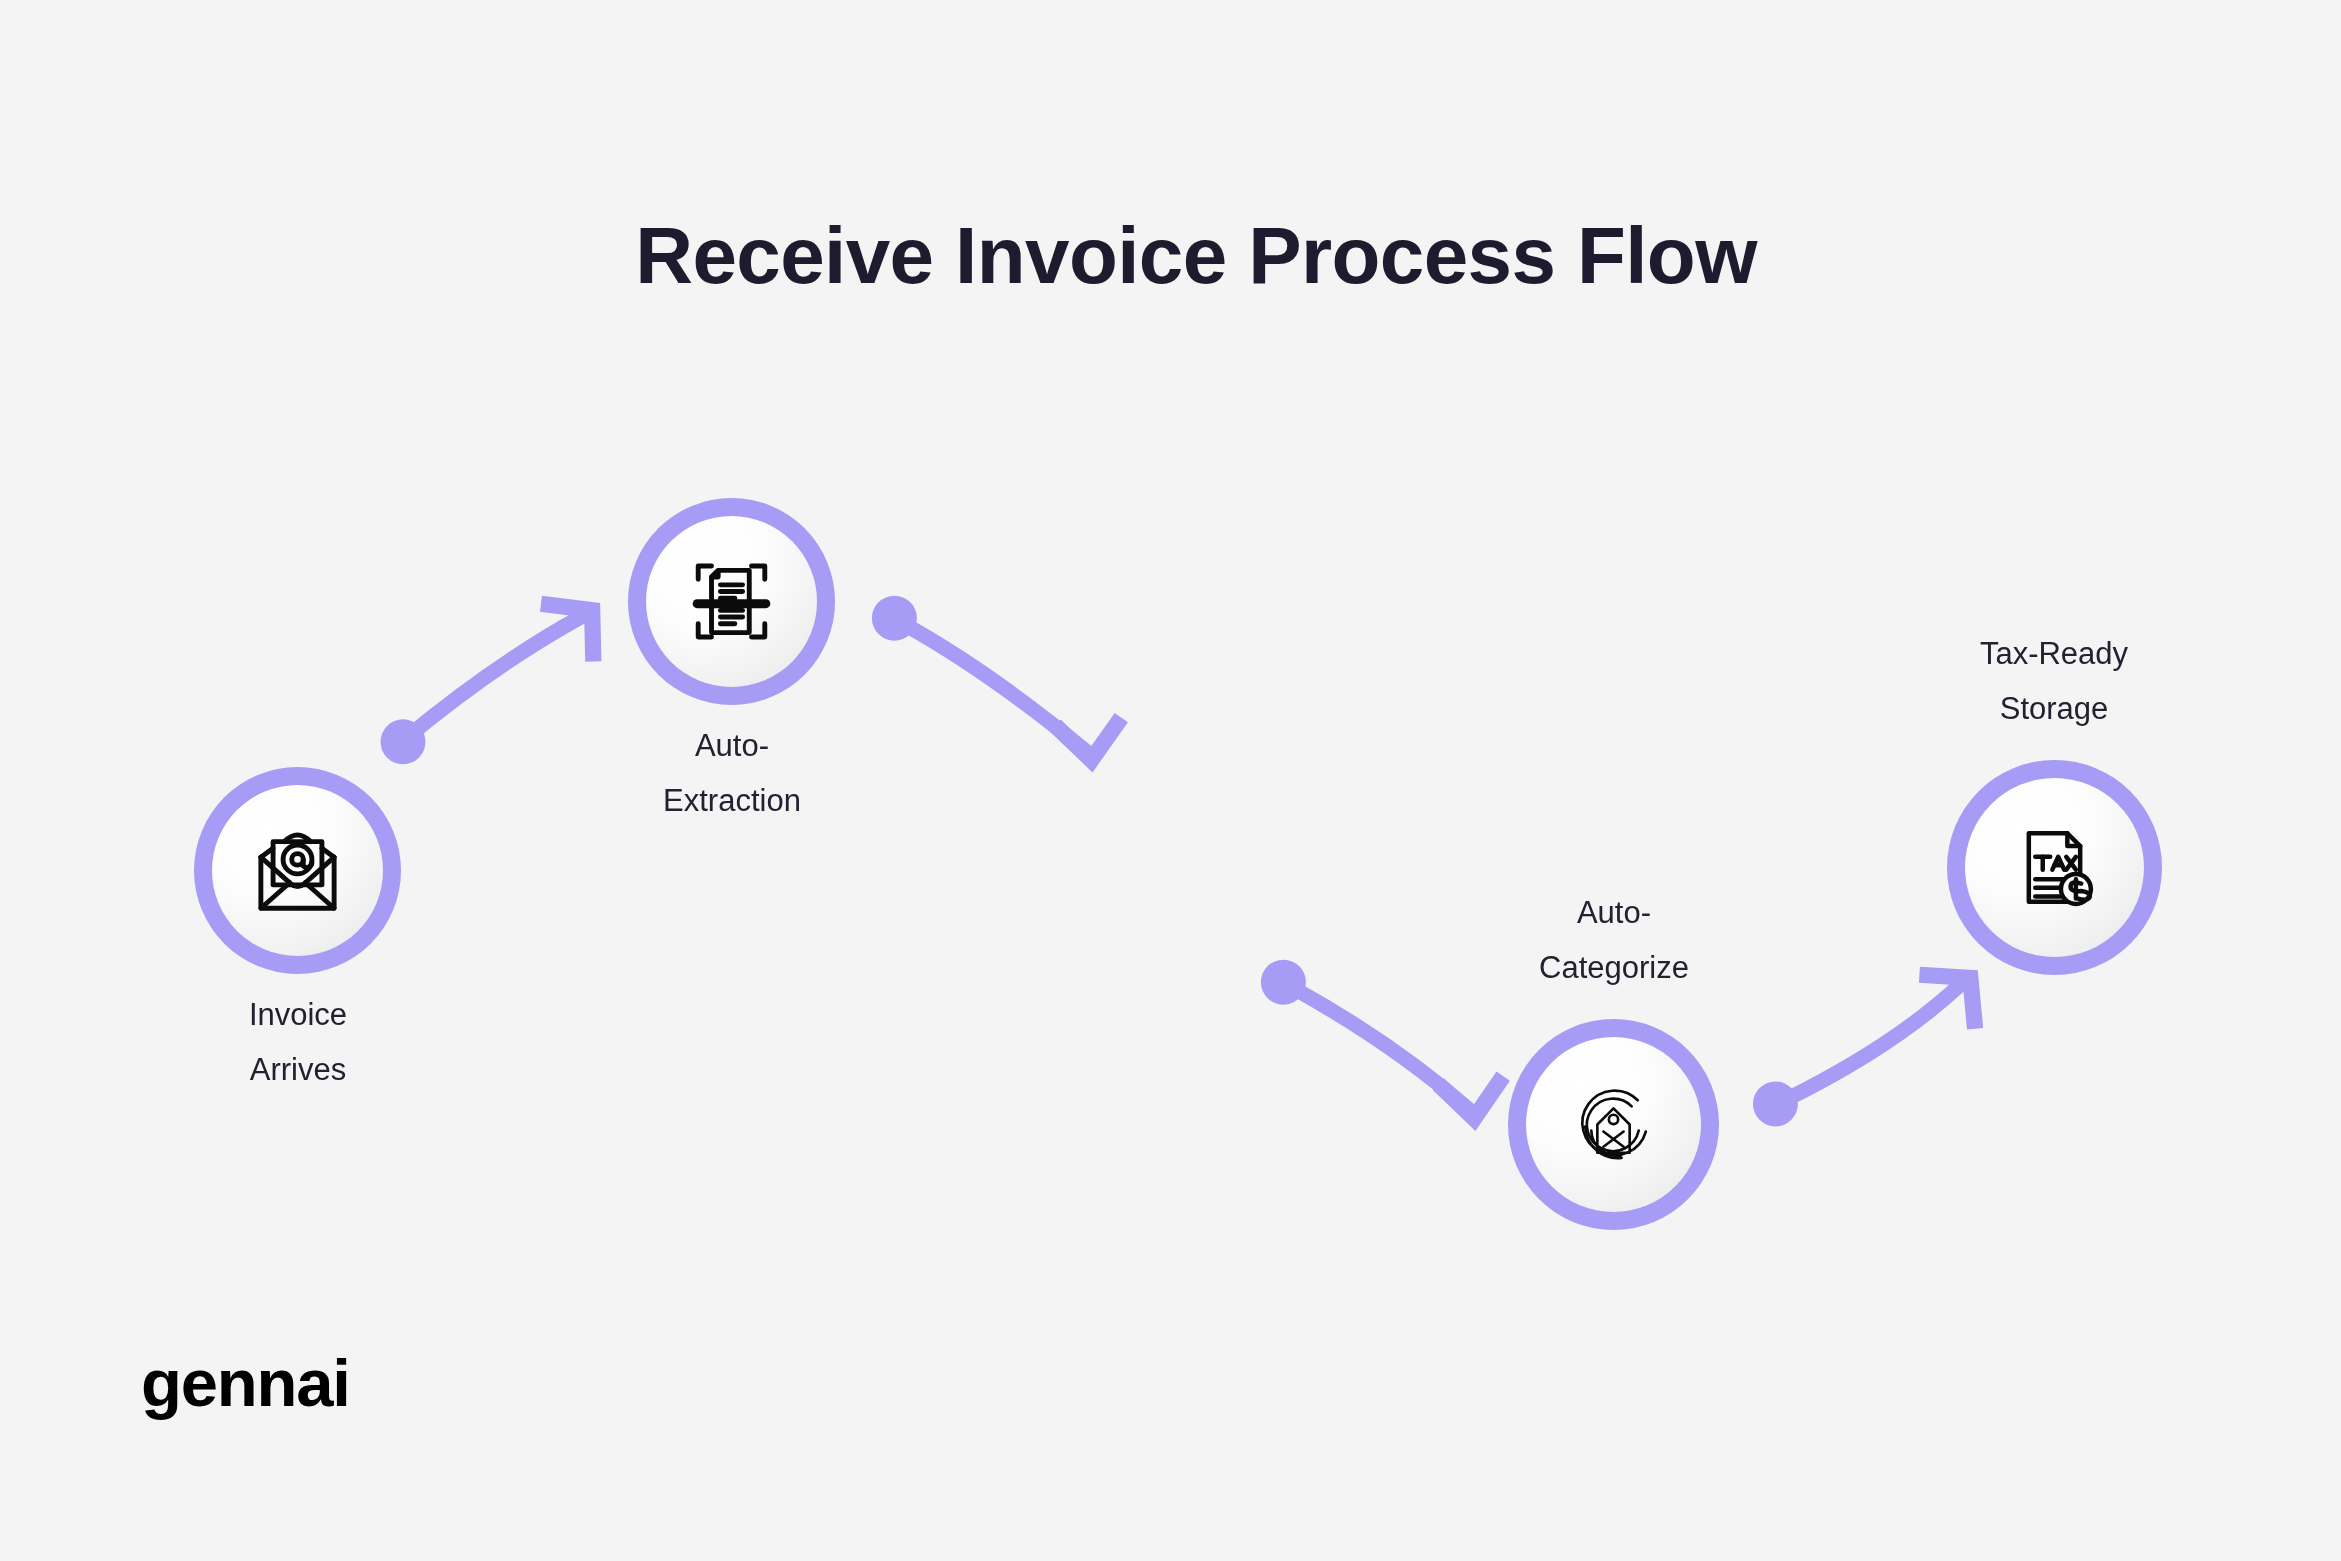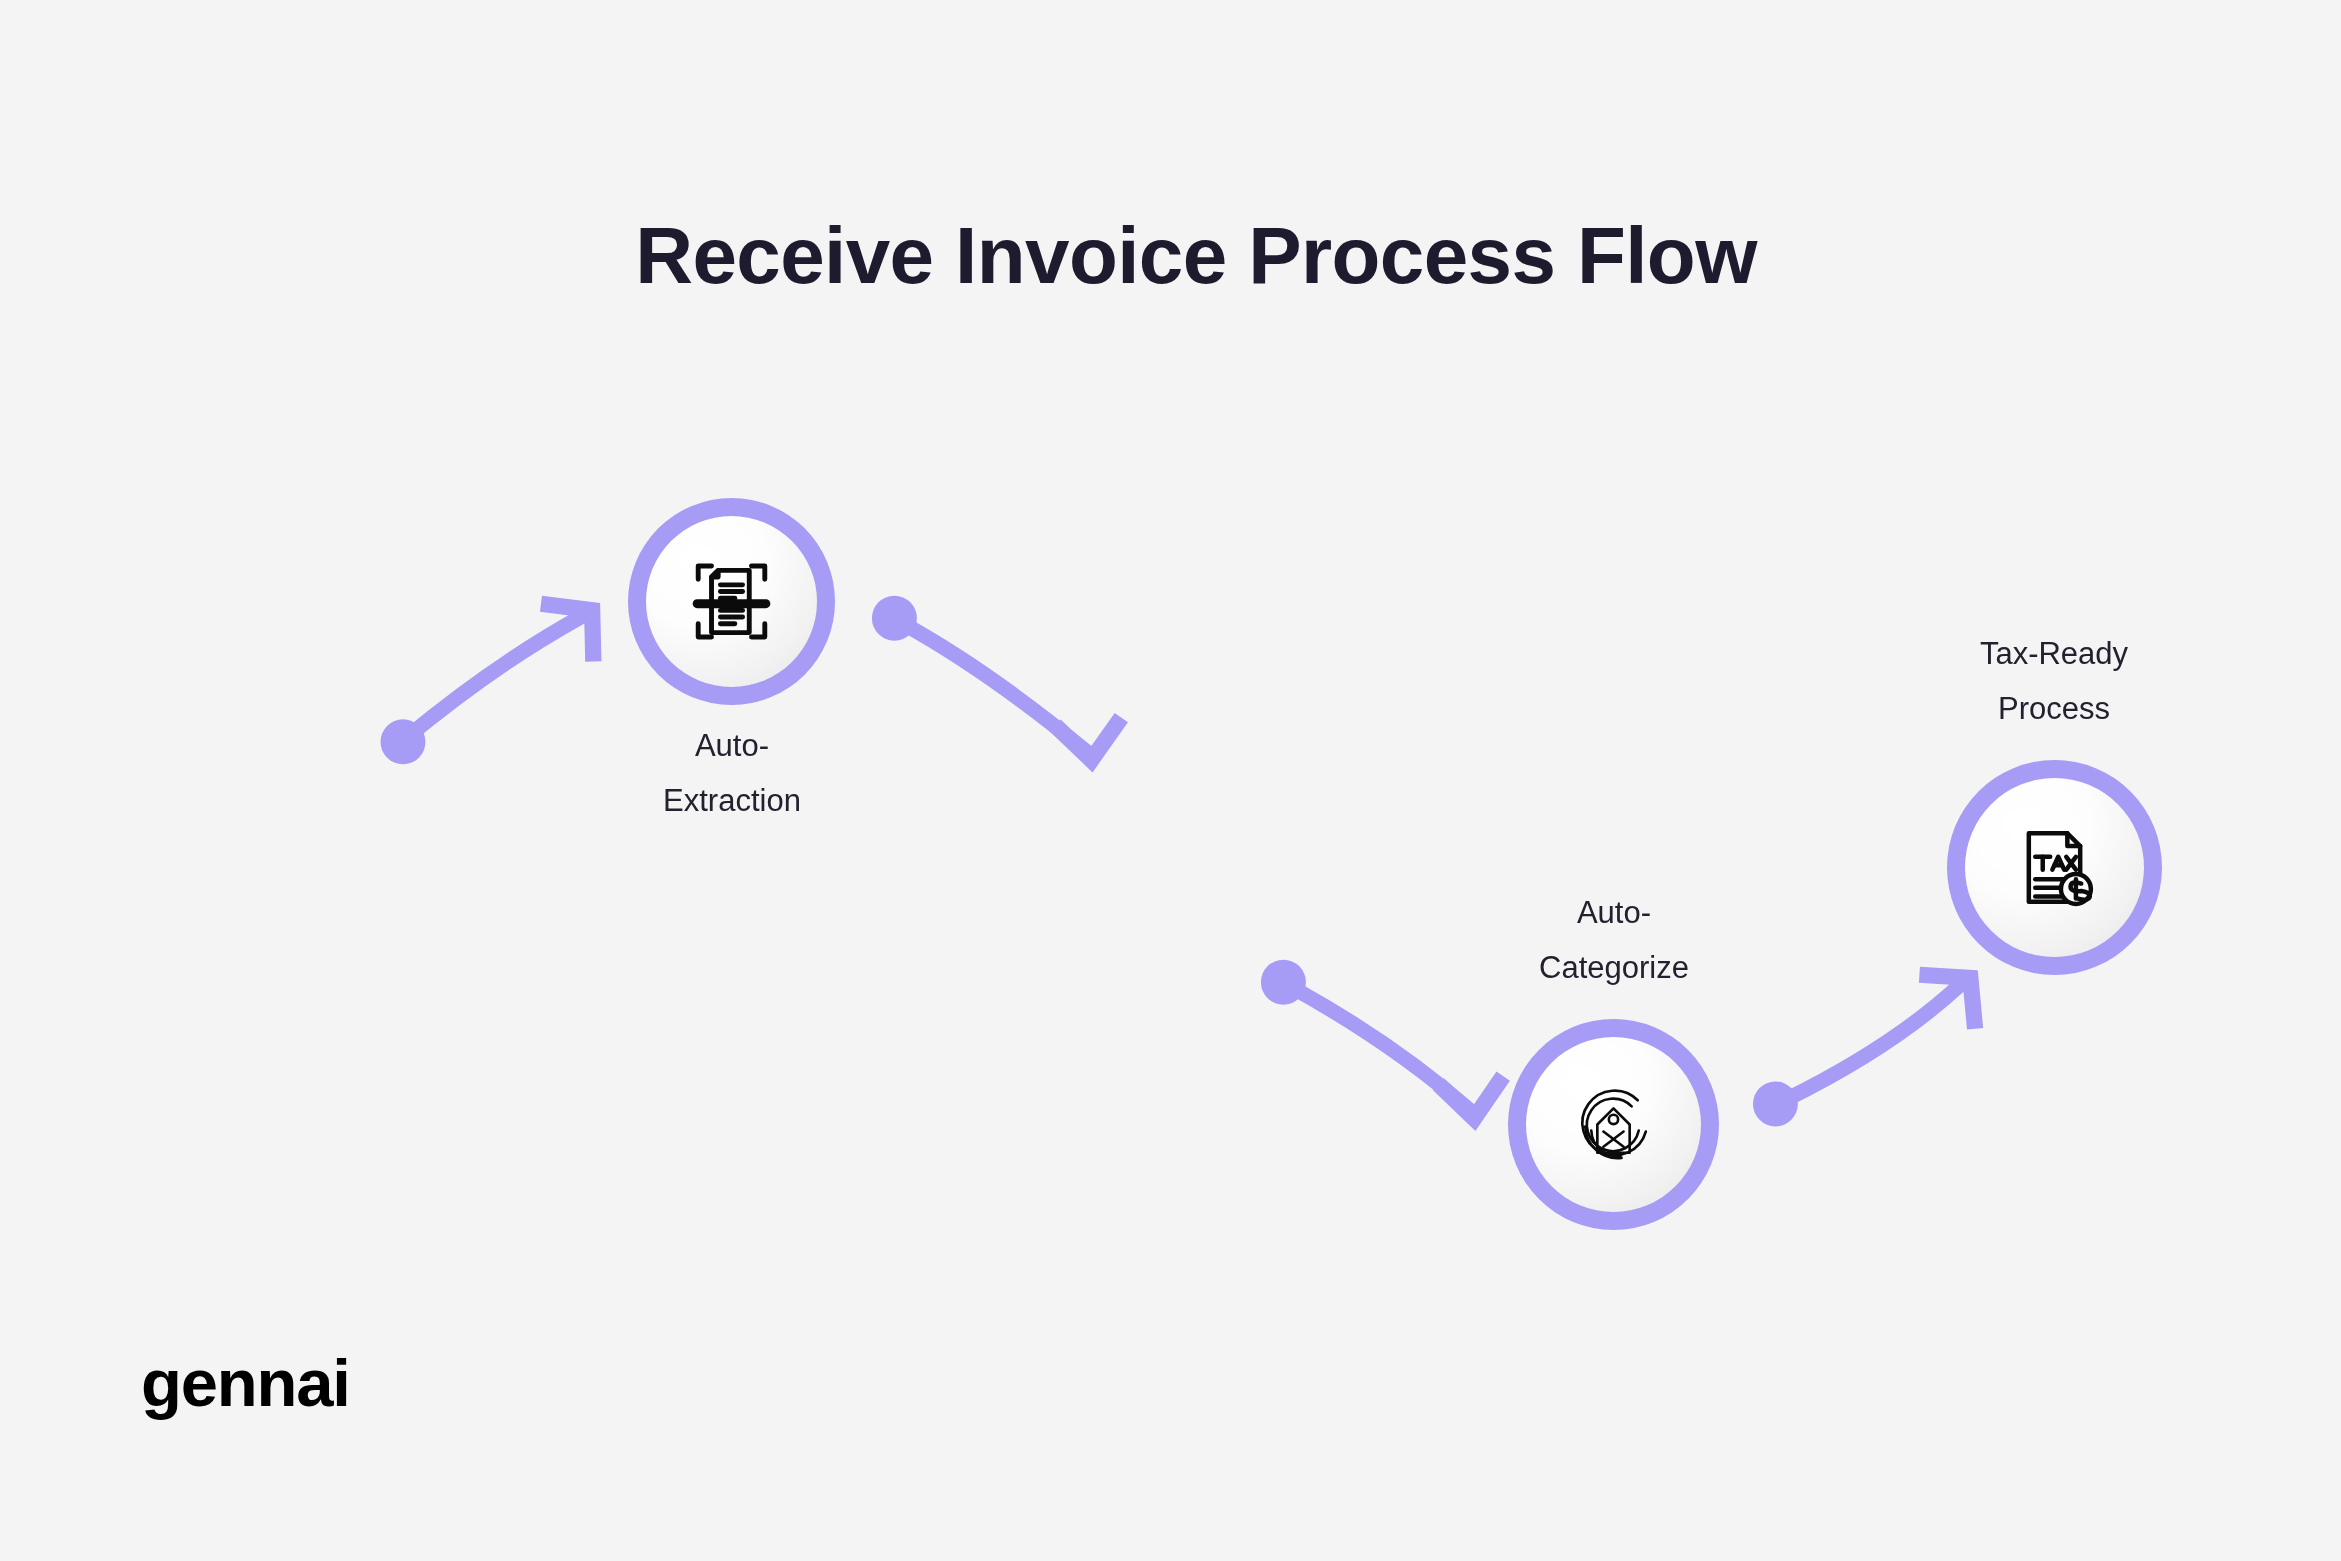--- a/index.html
+++ b/index.html
@@ -112,20 +112,45 @@
       <path d="M 2072 1583 C 2180 1643 2282 1715 2358 1782" stroke="#a69bf5" stroke-width="24" fill="none" stroke-linecap="round"></path>
       <path d="M 2286 1782 L 2365 1790 L 2360 1708" stroke="#a69bf5" stroke-width="26" fill="none" stroke-linejoin="miter" stroke-linecap="butt" transform="rotate(38 2361 1784)"></path>
     </g>
     <g>
       <circle cx="2843" cy="1768" r="36" fill="#a69bf5"></circle>
       <path d="M 2858 1762 C 2968 1708 3062 1648 3138 1578" stroke="#a69bf5" stroke-width="24" fill="none" stroke-linecap="round"></path>
       <path d="M 3082 1542 L 3158 1572 L 3140 1652" stroke="#a69bf5" stroke-width="26" fill="none" stroke-linejoin="miter" stroke-linecap="butt" transform="rotate(-18 3138 1578)"></path>
     </g>
   </svg>
 
+  <div class="node" style="left:194px; top:767px; width:207px; height:207px;">
+    <div class="node-circle" style="left:0; top:0; width:207px; height:207px;">
+      <div class="node-inner" style="width:171px; height:171px;">
+        <svg class="node-icon" width="111" height="111" viewBox="0 0 100 100" fill="none" stroke="#0b0b0b" stroke-width="4.4" stroke-linejoin="round" stroke-linecap="round">
+
+          <path d="M38 24 Q50 12 62 24"></path>
+
+          <path d="M28 24 H72 V63 H28 Z"></path>
+
+          <circle cx="50" cy="40" r="13"></circle>
+          <circle cx="50" cy="40" r="5.2"></circle>
+          <path d="M55.2 40 v6 a4.6 4.6 0 0 0 7.8 -3.4"></path>
+
+          <path d="M17 38 L28 30"></path>
+          <path d="M83 38 L72 30"></path>
+          <path d="M17 38 V84 H83 V38"></path>
+          <path d="M17 38 L44 62 Q50 67 56 62 L83 38"></path>
+          <path d="M17 84 L43 61"></path>
+          <path d="M83 84 L57 61"></path>
+        </svg>
+      </div>
+    </div>
+    <div class="node-label" style="left:-87px; top:220px; width:382px;">Invoice
+Arrives</div>
+  </div>
 
   <div class="node" style="left:628px; top:498px; width:207px; height:207px;">
     <div class="node-circle" style="left:0; top:0; width:207px; height:207px;">
       <div class="node-inner" style="width:171px; height:171px;">
         <svg class="node-icon" width="111" height="111" viewBox="0 0 100 100" fill="none" stroke="#0b0b0b" stroke-width="4.4" stroke-linejoin="round" stroke-linecap="round">
 
           <path d="M20 30 V18 H32"></path>
           <path d="M80 30 V18 H68"></path>
           <path d="M20 70 V82 H32"></path>
           <path d="M80 70 V82 H68"></path>
@@ -190,19 +215,19 @@
           <path d="M32 69 H58"></path>
           <path d="M32 77 H58"></path>
 
           <circle cx="70" cy="70" r="14" fill="#fdfdfd"></circle>
           <path d="M70 61 V79"></path>
           <path d="M75 65 q-10 -3 -10 3 q0 5 10 4 q8 1 8 5 q-1 5 -11 2"></path>
         </svg>
       </div>
     </div>
     <div class="node-label" style="left:-94px; top:-134px; width:402px;">Tax-Ready
-Process</div>
+Storage</div>
   </div>
 
   <div id="brand-logo">gennai</div>
 
 </div>
 
 
 </body></html>

